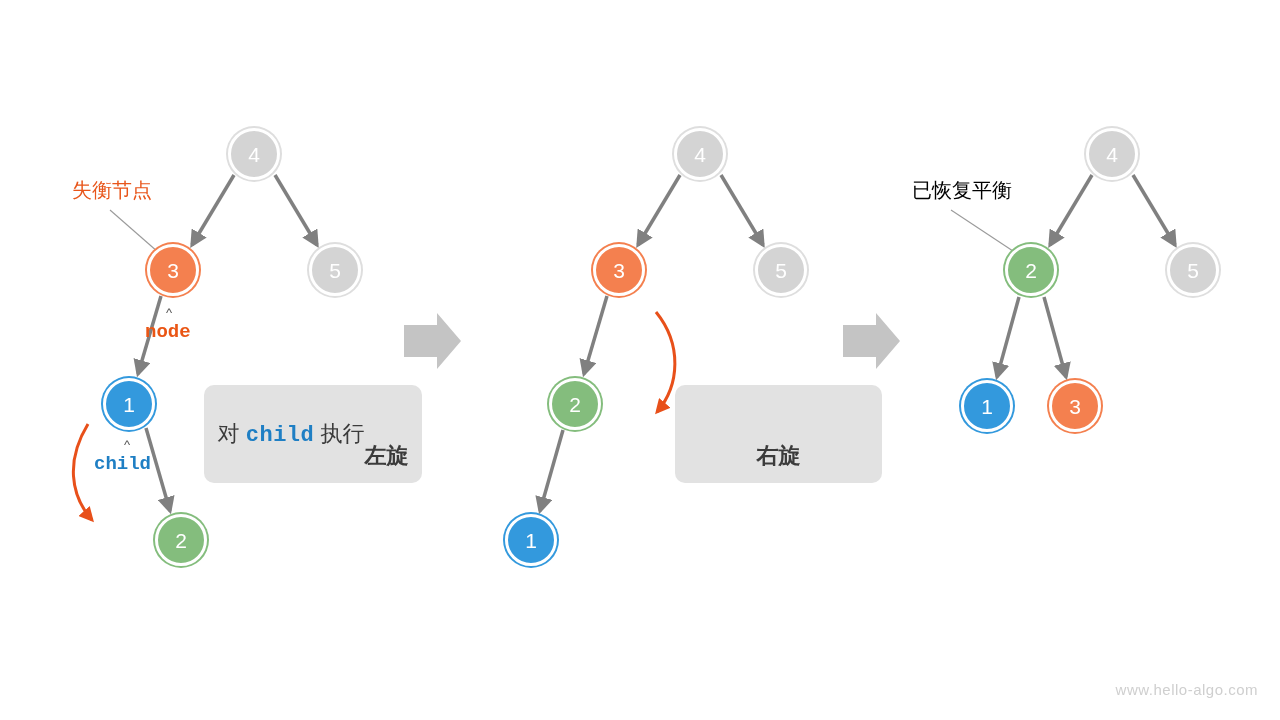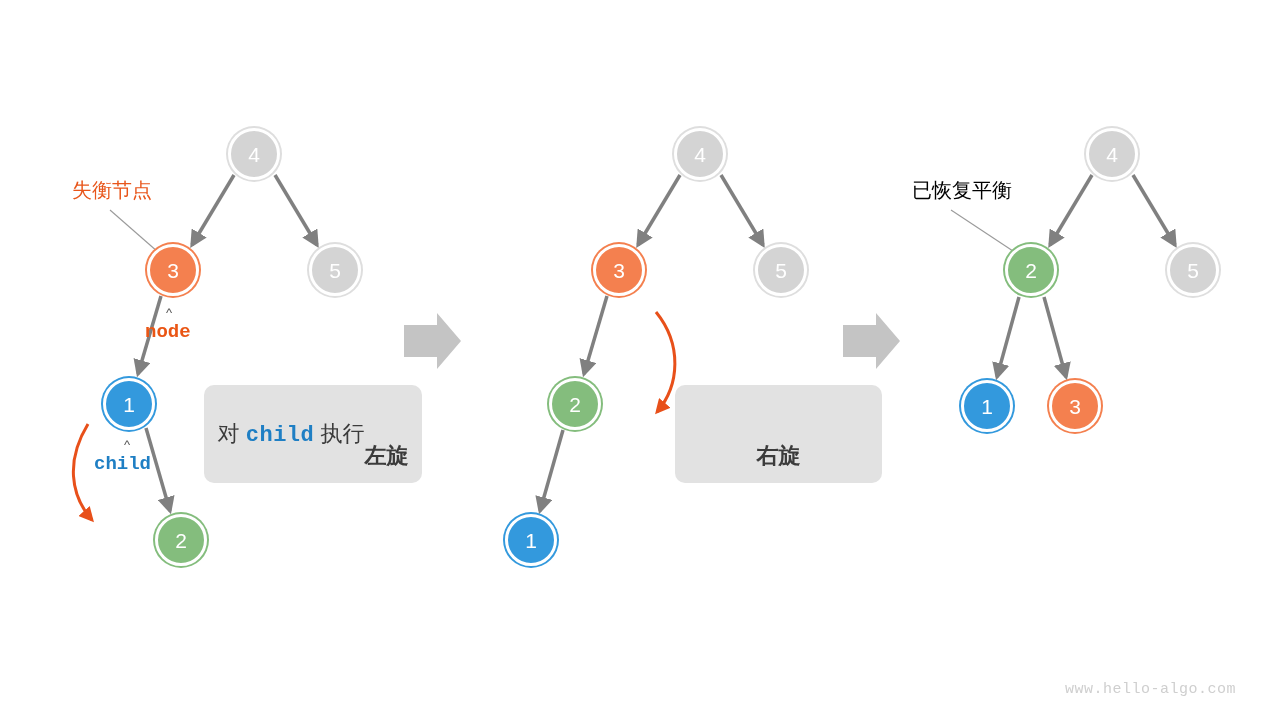--- a/index.html
+++ b/index.html
@@ -105,23 +105,23 @@
   .callout .line .mono.blue { color: #1f7fc4; }
   .callout .line .mono.orange { color: #ea5514; }
   .callout .line.strong {
     font-weight: bold;
     color: #3b3b3b;
     margin-top: 43px;
   }
 
   .watermark {
     position: absolute;
-    right: 44px;
+    right: 22px;
     bottom: 22px;
-    font-family: Liberation Mono, monospace;
+    font-family: Liberation Sans, sans-serif;
     font-size: 15px;
     color: #cfcfcf;
     letter-spacing: 0.5px;
     user-select: none;
   }
 </style>
 </head>
 <body>
 
 <svg id="canvas" viewBox="0 0 1280 720" xmlns="http://www.w3.org/2000/svg">

